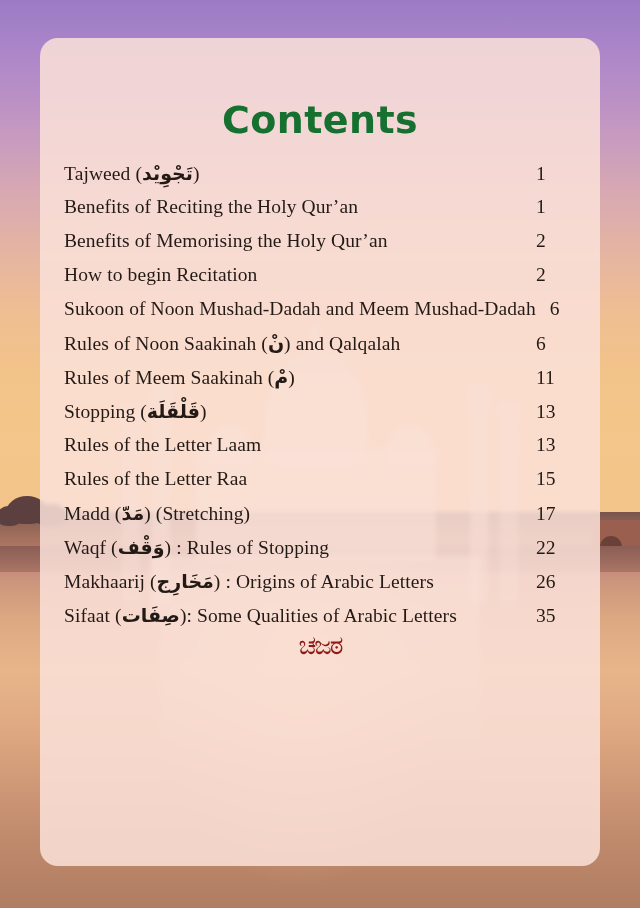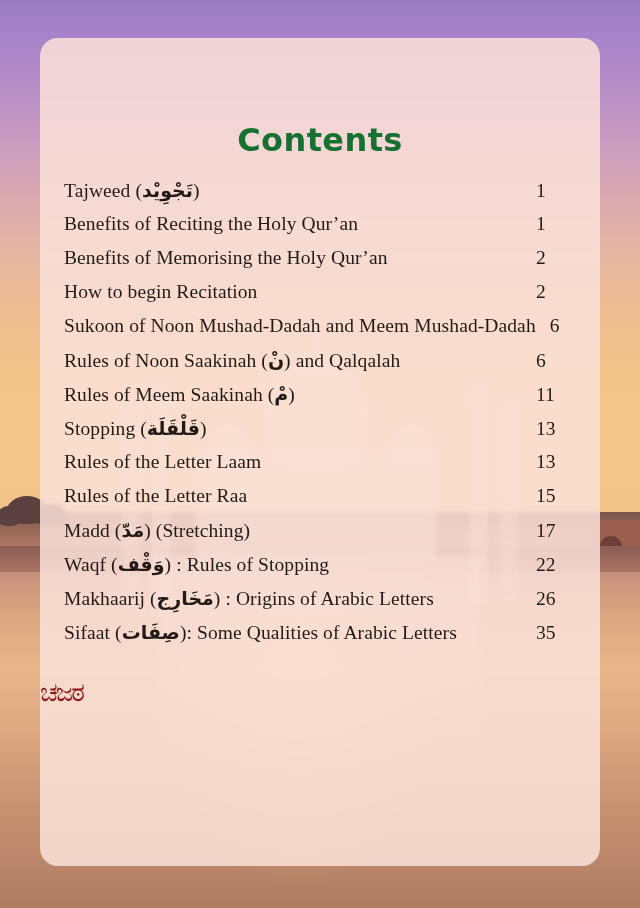--- a/index.html
+++ b/index.html
@@ -146,24 +146,24 @@
     background:rgba(250,225,216,.86);
     backdrop-filter:blur(2px);
     overflow:hidden;
   }
 
   
   #heading {
     text-align:center;
     font-family:"DejaVu Sans", "Liberation Sans", sans-serif;
     font-weight:bold;
-    font-size:32px;
+    font-size:38px;
     letter-spacing:.4px;
     color:#16702f;
-    margin-top:83px;
+    margin-top:60px;
   }
 
   
   #toc {
     margin:14px 0 0 0;
     padding:0 38px 0 24px;
     list-style:none;
   }
   .toc-row {
     display:flex;
@@ -188,22 +188,21 @@
   .toc-page {
     font-size:19.5px;
     line-height:34px;
     min-width:26px;
     text-align:left;
     margin-left:14px;
   }
 
   
   #ornament {
-    margin-top:30px;
-    text-align:left;
+    text-align:center;
     color:#8d1a16;
     font-family:"DejaVu Sans", "Liberation Sans", sans-serif;
     font-size:26px;
     line-height:1;
     letter-spacing:-2px;
   }
 </style>
 </head>
 <body>
 

